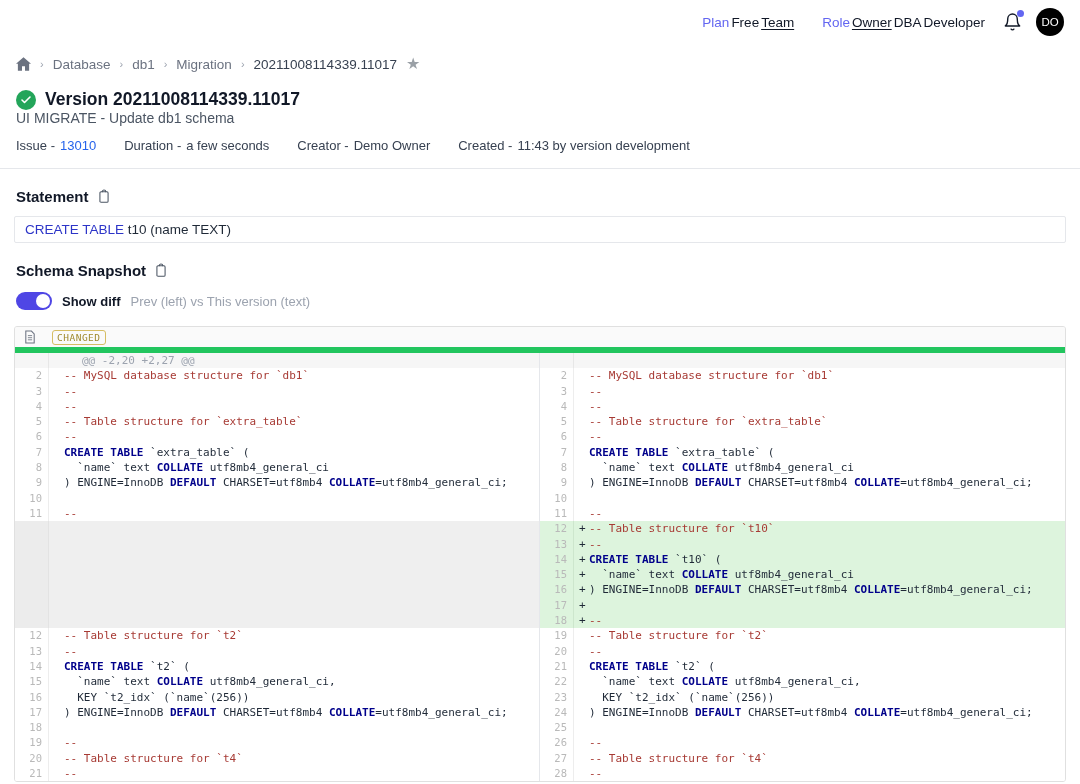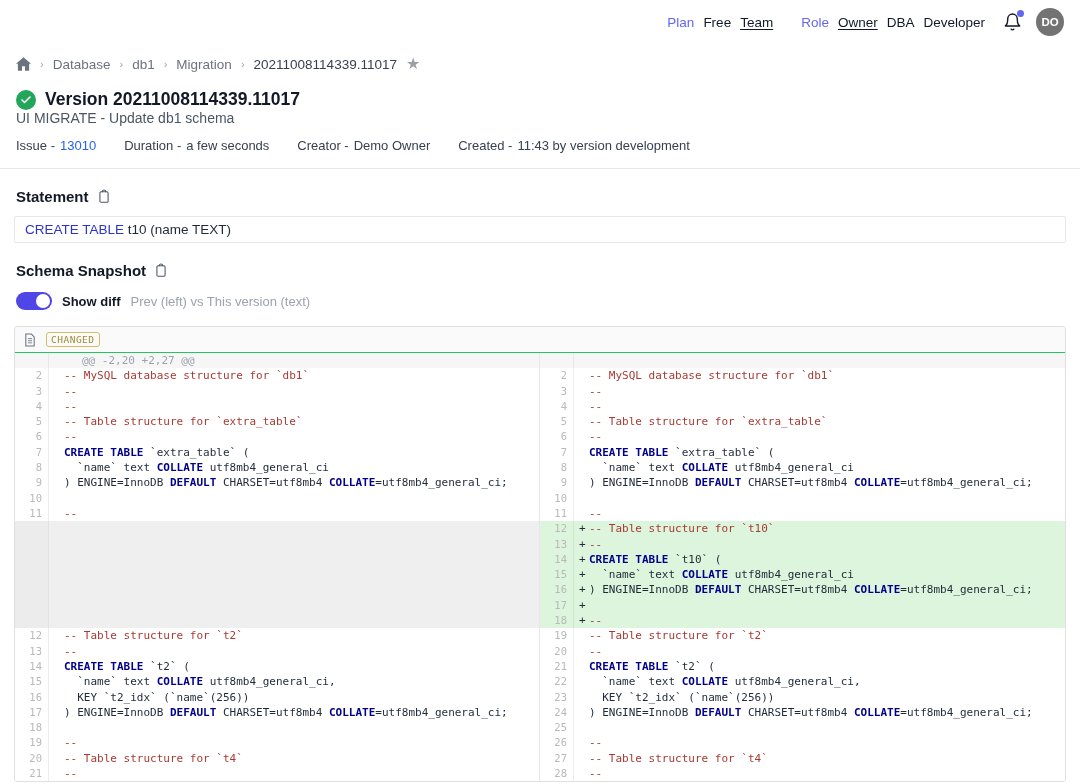--- a/index.html
+++ b/index.html
@@ -7,26 +7,26 @@
     font-family:"Liberation Sans", sans-serif; color:#1f2937; }
 
   
   .topnav { height:44px; display:flex; align-items:center; padding:0 16px; }
   .nav-left { display:flex; gap:30px; }
   .nav-item { font-size:14px; font-weight:500; color:#1f2937; cursor:pointer; }
   .nav-right { margin-left:auto; display:flex; align-items:center; gap:10px; font-size:13.5px; }
   .nav-accent { color:#6366f1; }
   .nav-plain { color:#111827; }
   .nav-underline { color:#111827; text-decoration:underline; text-underline-offset:2px; cursor:pointer; }
-  .nav-group { display:flex; gap:9px; align-items:center; }
+  .nav-group { display:flex; gap:2px; align-items:center; }
   .nav-gap { width:8px; }
   .bell-wrap { position:relative; margin-left:8px; margin-right:4px; cursor:pointer; }
   .bell-dot { position:absolute; top:-2px; right:-2px; width:7px; height:7px; border-radius:50%; background:#6366f1; }
-  .avatar { width:28px; height:28px; border-radius:50%; background:#737373; color:#fff;
-    font-size:11.5px; font-weight:700; display:flex; align-items:center; justify-content:center; cursor:pointer; }
+  .avatar { width:28px; height:28px; border-radius:50%; background:#000000; color:#fff;
+    font-size:11.5px; font-weight:400; display:flex; align-items:center; justify-content:center; cursor:pointer; }
 
   
   .breadcrumb { display:flex; align-items:center; gap:9px; padding:0 16px; margin-top:8px; height:24px;
     font-size:13.5px; color:#6b7280; }
   .crumb { cursor:pointer; }
   .crumb-sep { color:#9ca3af; font-size:11px; }
   .crumb-last { color:#374151; }
   .star { color:#9aa0a6; font-size:16px; cursor:pointer; line-height:1; }
 
   
@@ -50,22 +50,22 @@
   .stmt-kw { color:#2d35c8; }
 
   .toggle-row { display:flex; align-items:center; gap:10px; padding:0 16px; margin-top:13px; }
   .toggle { width:36px; height:18px; border-radius:10px; background:#4f46e5; position:relative; cursor:pointer; flex:none; }
   .toggle-knob { position:absolute; top:2px; right:2px; width:14px; height:14px; border-radius:50%; background:#fff; }
   .toggle-label { font-size:13px; font-weight:700; color:#111827; }
   .toggle-hint { font-size:13px; color:#9ca3af; }
 
   
   .diff-panel { margin:16px 14px 0; border:1px solid #e0e0e0; border-radius:3px; overflow:hidden; }
-  .diff-header { height:26px; background:#fafafa; border-bottom:1px solid #22c55e; display:flex;
-    align-items:center; gap:10px; padding:0 9px;text-align:right; }
+  .diff-header { height:26px; background:#fafafa; border-bottom:6px solid #22c55e; display:flex;
+    align-items:center; gap:16px; padding:0 9px;text-align:right; }
   .changed-badge { font-size:9.5px; letter-spacing:.5px; color:#a08a2f; border:1px solid #d6bd63;
     border-radius:3px; padding:1px 4px; background:transparent; font-family:"DejaVu Sans Mono", monospace; }
   .diff-body { display:flex; background:#fff; }
   .diff-col { width:50%; flex:none; overflow:hidden; }
   .diff-col-left { border-right:1px solid #e5e7eb; }
   .drow { display:flex; height:15.3px; line-height:15.3px; font-family:"DejaVu Sans Mono", monospace;
     font-size:11px; white-space:pre; }
   .gut { width:34px; flex:none; text-align:right; padding-right:6px; color:#b9b9b9; font-size:10.5px;
     border-right:1px solid #ededed; }
   .code { flex:1; padding-left:5px; overflow:hidden; }

